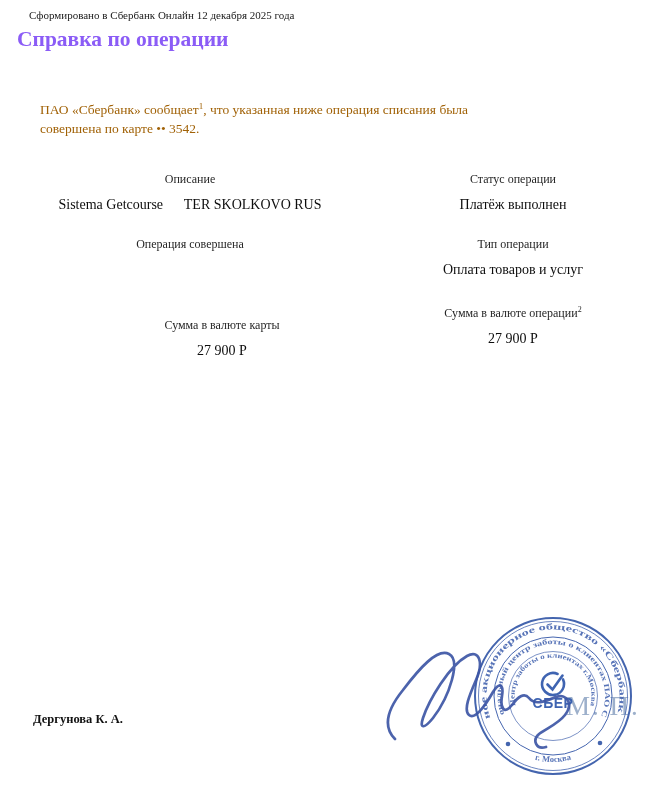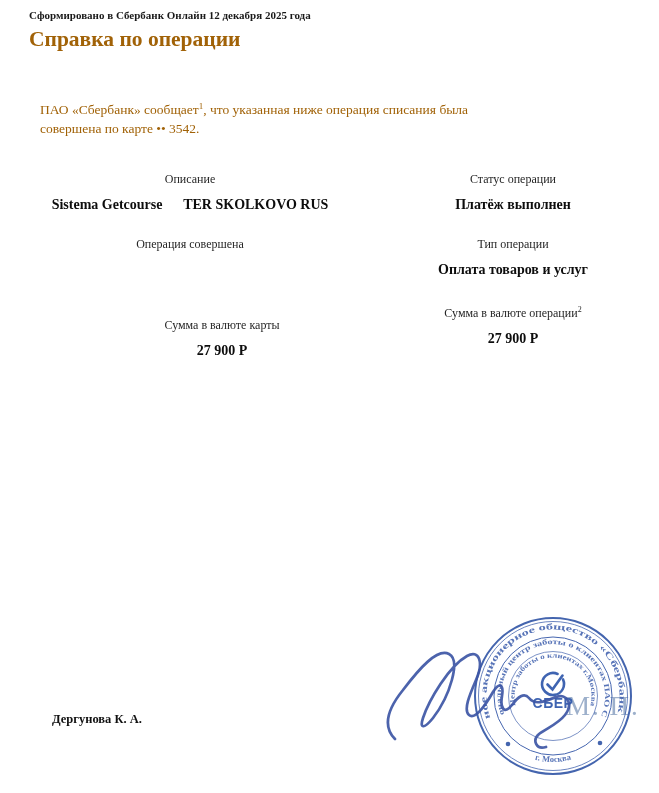--- a/index.html
+++ b/index.html
@@ -2,36 +2,36 @@
 <html><head>
 <meta charset="utf-8">
 <style>
   html,body{margin:0;padding:0;}
   body{
     width:659px;height:793px;position:relative;background:#ffffff;
     font-family:"Liberation Serif","DejaVu Serif",serif;color:#111;
     overflow:hidden;
   }
   .abs{position:absolute;}
-  .top-line{left:29px;top:9px;font-size:11px;font-weight:bold;color:#1a1a1a;}
-  .doc-title{left:29px;top:27px;font-size:21.5px;font-weight:bold;color:#a16207;margin:0;}
+  .top-line{left:29px;top:9px;font-size:11px;font-weight:normal;color:#1a1a1a;}
+  .doc-title{left:17px;top:27px;font-size:21.5px;font-weight:bold;color:#8b5cf6;margin:0;}
   .intro{left:40px;top:86px;width:445px;font-size:13.5px;line-height:19px;color:#a16207;}
   .intro sup{font-size:9px;line-height:0;}
   .field{width:300px;text-align:center;}
   .field-label{font-size:12px;color:#262626;}
   .field-label sup{font-size:8px;line-height:0;}
-  .field-value{font-size:14px;font-weight:bold;color:#0d0d0d;margin-top:10px;white-space:pre-wrap;}
+  .field-value{font-size:14px;font-weight:normal;color:#0d0d0d;margin-top:10px;white-space:pre-wrap;}
   .f-desc{left:40px;top:172px;}
   .f-status{left:363px;top:172px;}
   .f-date{left:40px;top:237px;}
   .f-type{left:363px;top:237px;}
   .f-amount-card{left:40px;top:318px;margin-left:32px;}
   .f-amount-op{left:363px;top:306px;}
   .f-auth{left:40px;top:373px;}
-  .signatory{left:52px;top:710px;font-size:12.5px;font-weight:bold;line-height:18px;color:#111;}
+  .signatory{left:33px;top:710px;font-size:12.5px;font-weight:bold;line-height:18px;color:#111;}
   .mp-mark{left:566px;top:691px;font-size:27px;color:#9db0cb;z-index:1;letter-spacing:2px;}
   .stamp{left:453px;top:596px;width:200px;height:200px;z-index:2;opacity:0.92;}
   .signature{left:375px;top:618px;width:220px;height:150px;z-index:3;}
   .stamp text{font-family:"Liberation Serif","DejaVu Serif",serif;}
   .stamp .ring-txt{fill:#4a69b2;font-weight:bold;}
   .stamp .logo-word{font-family:"Liberation Sans","DejaVu Sans",sans-serif;font-weight:bold;fill:#2f57ab;}
 </style>
 </head>
 <body>
 

